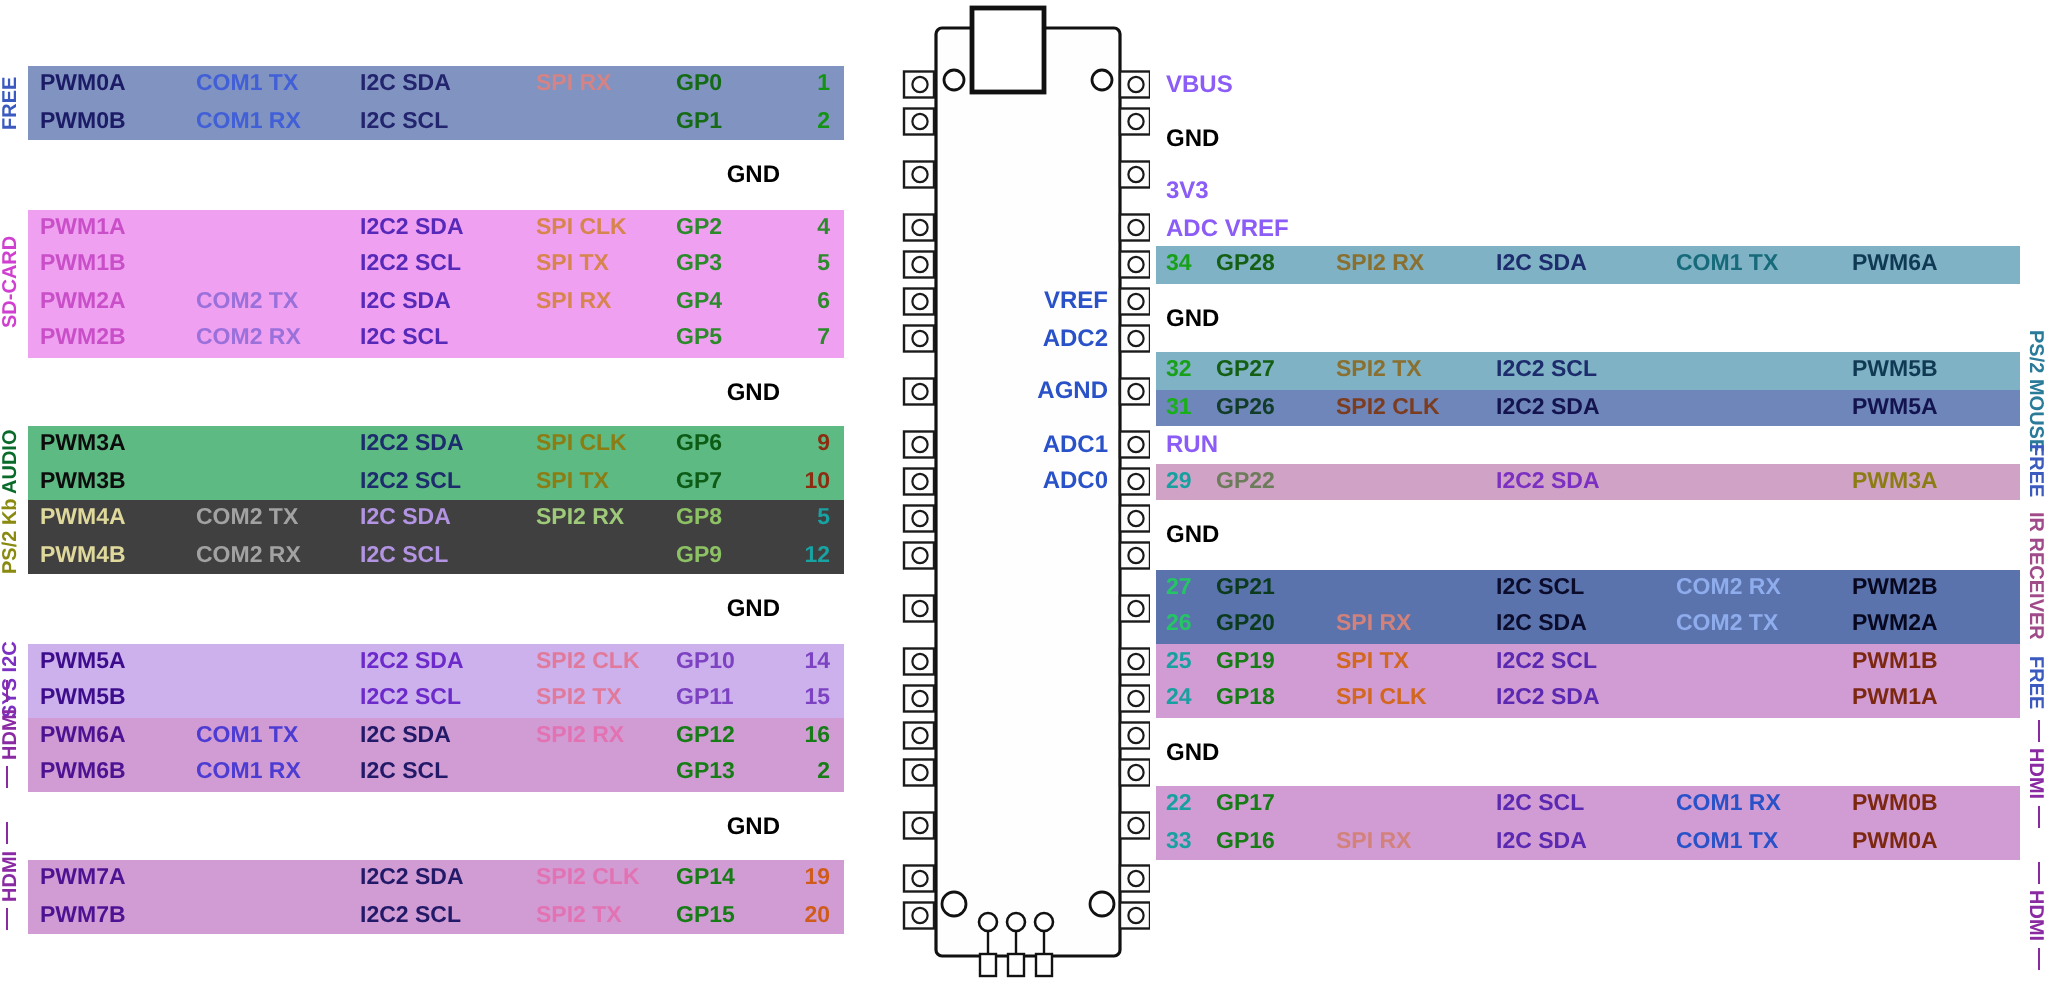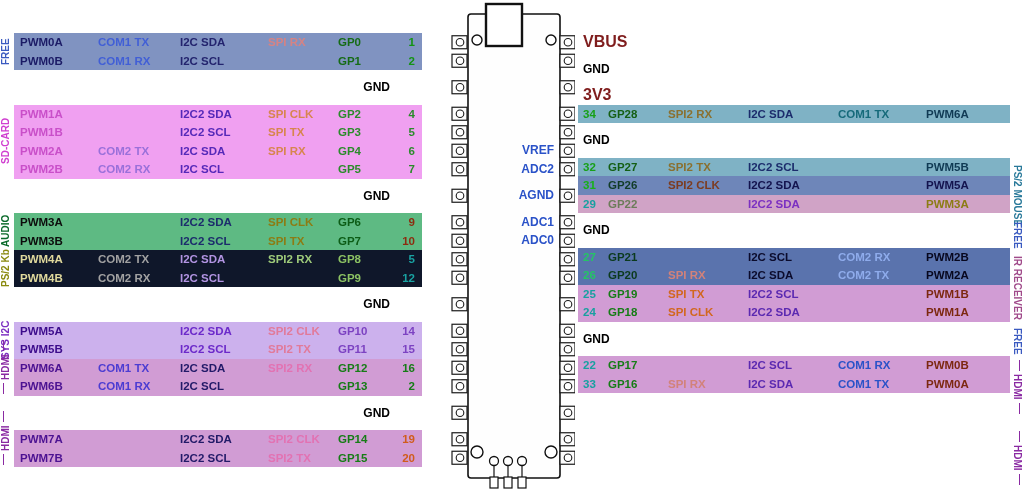--- a/index.html
+++ b/index.html
@@ -23,34 +23,34 @@
   .lc-num{width:34px;text-align:right;padding-right:7px}
   .gnd-left{justify-content:flex-end;padding-right:32px;color:#000;font-size:12px}
 
   
   .rc-num{width:30px;padding-left:5px}
   .rc-gp{width:60px}
   .rc-spi{width:80px}
   .rc-i2c{width:90px}
   .rc-com{width:88px}
   .rc-pwm{width:84px}
-  .power{padding-left:5px;color:#7f1d1d;font-size:16px}
+  .power{padding-left:5px;color:#8b5cf6;font-size:12px}
   .gnd-right{padding-left:5px;color:#000;font-size:12px}
 
   
   .g-free{background:#8093c1}
   .g-free .lc-pwm{color:#1b1b66}.g-free .lc-com{color:#415fd6}.g-free .lc-i2c{color:#23246e}
   .g-free .lc-spi{color:#d58384}.g-free .lc-gp{color:#156b15}.g-free .lc-num{color:#139313}
   .g-sdcard{background:#f0a0f1}
   .g-sdcard .lc-pwm{color:#c94fc9}.g-sdcard .lc-com{color:#9a70da}.g-sdcard .lc-i2c{color:#5629b9}
   .g-sdcard .lc-spi{color:#d7854e}.g-sdcard .lc-gp{color:#2b8b2b}.g-sdcard .lc-num{color:#2b8b2b}
   .g-audio{background:#5eba83}
   .g-audio .lc-pwm{color:#0c0c0c}.g-audio .lc-i2c{color:#1c2c6c}
   .g-audio .lc-spi{color:#8c7c14}.g-audio .lc-gp{color:#0c5c16}.g-audio .lc-num{color:#8c2c10}
-  .g-ps2kb{background:#0f172a}
+  .g-ps2kb{background:#404040}
   .g-ps2kb .lc-pwm{color:#e0d99c}.g-ps2kb .lc-com{color:#a2a2a2}.g-ps2kb .lc-i2c{color:#b294e2}
   .g-ps2kb .lc-spi{color:#9eca7a}.g-ps2kb .lc-gp{color:#8cc263}.g-ps2kb .lc-num{color:#19a2a2}
   .g-sysi2c{background:#ccb1ed}
   .g-sysi2c .lc-pwm{color:#3c0c8c}.g-sysi2c .lc-i2c{color:#6c2aca}
   .g-sysi2c .lc-spi{color:#e17a9a}.g-sysi2c .lc-gp{color:#7c42c2}.g-sysi2c .lc-num{color:#7c42c2}
   .g-hdmi1,.g-hdmi2{background:#d19cd4}
   .g-hdmi1 .lc-pwm,.g-hdmi2 .lc-pwm{color:#4c1292}
   .g-hdmi1 .lc-com,.g-hdmi2 .lc-com{color:#4c3cd2}
   .g-hdmi1 .lc-i2c,.g-hdmi2 .lc-i2c{color:#221a68}
   .g-hdmi1 .lc-spi,.g-hdmi2 .lc-spi{color:#e272b2}
@@ -379,20 +379,23 @@
   <div id="right-table">
       <div class="row power">
         <span>VBUS</span>
       </div>
       <div class="row gnd gnd-right">
         <span>GND</span>
       </div>
       <div class="row power">
         <span>3V3</span>
       </div>
+      <div class="row power">
+        <span>ADC VREF</span>
+      </div>
       <div class="row g-mouse">
         <span class="rc-num">34</span>
         <span class="rc-gp">GP28</span>
         <span class="rc-spi">SPI2 RX</span>
         <span class="rc-i2c">I2C SDA</span>
         <span class="rc-com">COM1 TX</span>
         <span class="rc-pwm">PWM6A</span>
       </div>
       <div class="row gnd gnd-right">
         <span>GND</span>
@@ -405,20 +408,23 @@
         <span class="rc-com"></span>
         <span class="rc-pwm">PWM5B</span>
       </div>
       <div class="row g-freemid">
         <span class="rc-num">31</span>
         <span class="rc-gp">GP26</span>
         <span class="rc-spi">SPI2 CLK</span>
         <span class="rc-i2c">I2C2 SDA</span>
         <span class="rc-com"></span>
         <span class="rc-pwm">PWM5A</span>
+      </div>
+      <div class="row power">
+        <span>RUN</span>
       </div>
       <div class="row g-ir">
         <span class="rc-num">29</span>
         <span class="rc-gp">GP22</span>
         <span class="rc-spi"></span>
         <span class="rc-i2c">I2C2 SDA</span>
         <span class="rc-com"></span>
         <span class="rc-pwm">PWM3A</span>
       </div>
       <div class="row gnd gnd-right">

